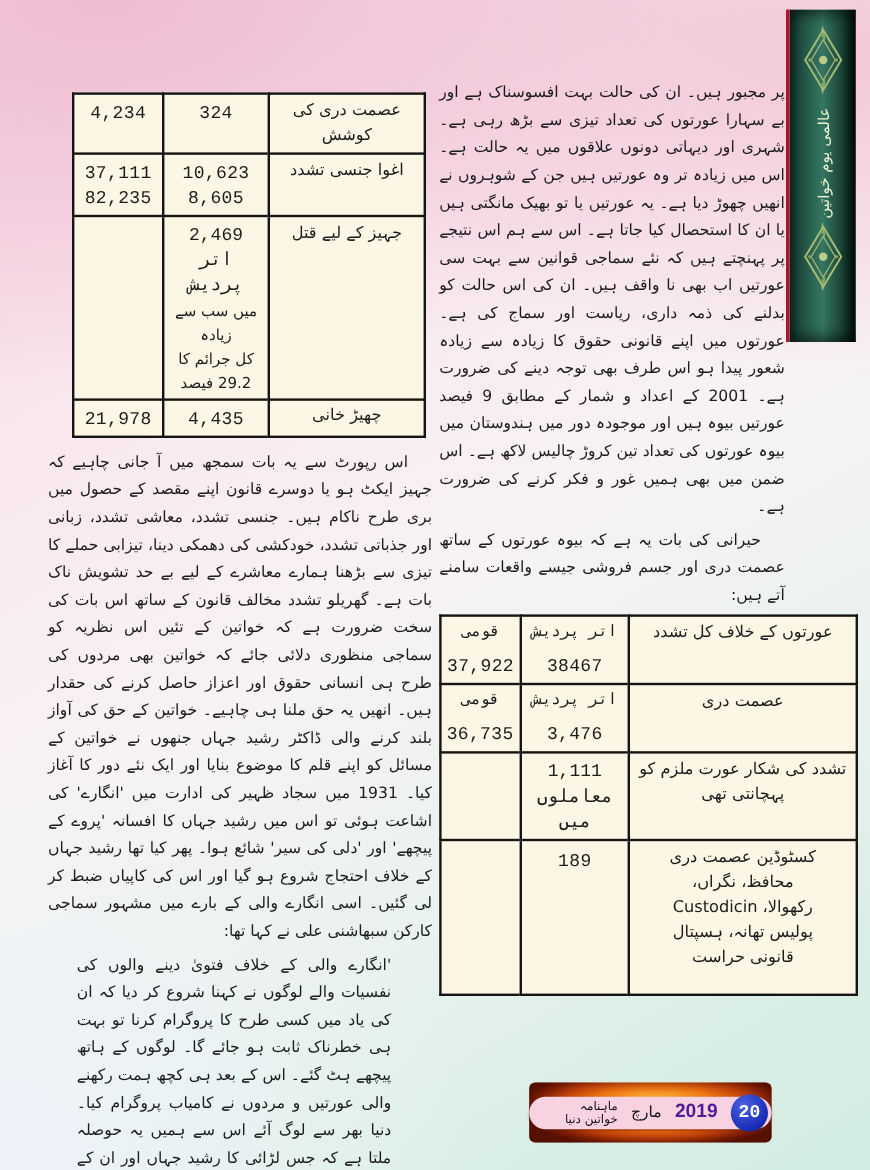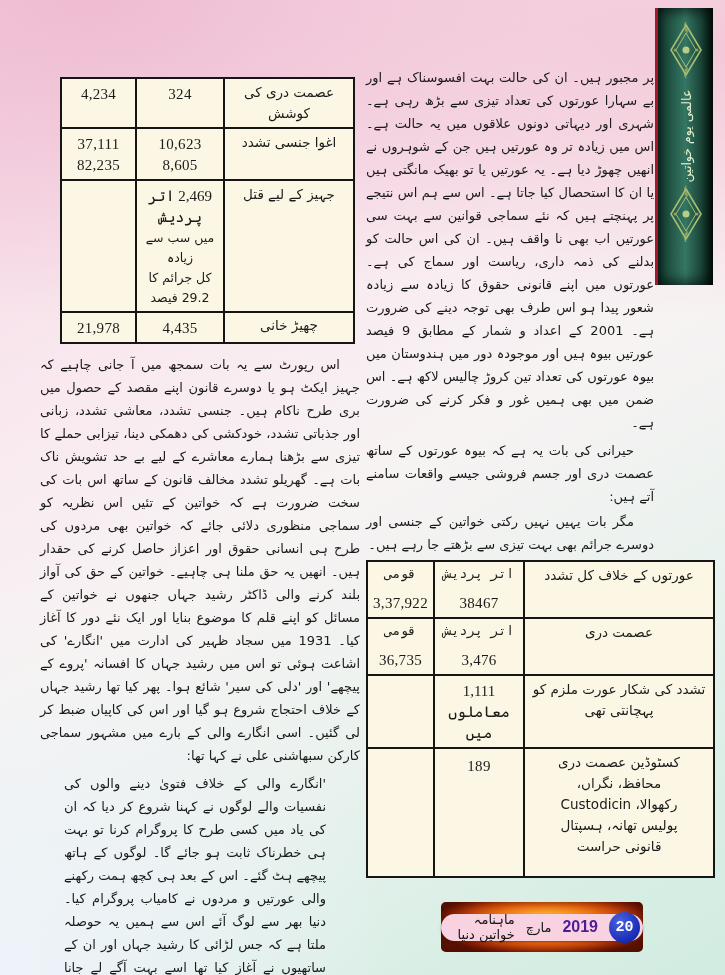--- a/index.html
+++ b/index.html
@@ -20,21 +20,21 @@
   .col-right{left:366px;top:66px;width:288px;}
   .para{margin:0 0 5px 0;}
   .indent{text-indent:20px;}
   .quote-left{margin:2px 34px 6px 24px;}
   .quote-right{margin:2px 20px 6px 12px;}
   
   .tbl{border-collapse:collapse;background:#fbf7e4;direction:rtl;table-layout:fixed;}
   .tbl td{border:2px solid #151515;text-align:center;vertical-align:top;padding:3px 5px;overflow:hidden;}
   .cat{font-size:13.5px;line-height:21px;white-space:pre-line;padding-top:5px;}
   .cell-label{font-size:13px;line-height:20px;white-space:pre-line;font-family:Liberation Mono, monospace;}
-  .cell-value{font-family:Liberation Serif, serif;font-size:15px;line-height:21px;
+  .cell-value{font-family:Liberation Mono, monospace;font-size:15px;line-height:21px;
               letter-spacing:.3px;white-space:pre-line;padding-top:2px;}
   .cell-note{font-size:12.5px;line-height:20px;white-space:pre-line;}
   .tbl1{width:293px;margin:0 5px 9px 0;}
   .tbl2{width:347px;margin:4px -61px 0 0;}
   .tbl2 .cell-value{margin-top:6px;}
   
   .spine{
     position:absolute;left:655px;top:8px;width:58px;height:277px;box-sizing:border-box;
     border-left:3px solid #a5182b;
     background:linear-gradient(90deg,#11362b 0%,#2b6553 35%,#357663 50%,#1d4a3c 75%,#0a231b 92%,#04120d 100%);
@@ -61,21 +61,21 @@
     box-shadow:0 1px 2px rgba(70,20,0,.5);
   }
   .page-badge{
     width:31px;height:31px;border-radius:50%;flex:0 0 auto;
     background:radial-gradient(circle at 35% 30%, #4a63e0 0%, #1b2fb8 65%, #0e1d86 100%);
     color:#ffffff;font-family:Liberation Mono, monospace;font-weight:bold;font-size:15px;
     display:flex;align-items:center;justify-content:center;
   }
   .footer-year{font-family:"Liberation Sans",sans-serif;font-weight:bold;font-size:16px;color:#4c1d95;}
   .footer-month{font-size:13px;color:#141414;}
-  .footer-magazine{font-size:13px;color:#141414;}
+  .footer-magazine{font-size:10px;color:#141414;}
 </style>
 </head>
 <body>
 
 <div class="page">
 
   <div class="spine">
     <svg class="spine-ornament orn-top" width="38" height="56" viewBox="0 0 38 56">
       <g fill="none" stroke="#a9bd72" stroke-width="1.6">
         <path d="M19 3 L34 28 L19 53 L4 28 Z"></path>
@@ -156,21 +156,20 @@
       </table>
 
     <p class="para indent">اس رپورٹ سے یہ بات سمجھ میں آ جانی چاہیے کہ جہیز ایکٹ ہو یا دوسرے قانون اپنے مقصد کے حصول میں بری طرح ناکام ہیں۔ جنسی تشدد، معاشی تشدد، زبانی اور جذباتی تشدد، خودکشی کی دھمکی دینا، تیزابی حملے کا تیزی سے بڑھنا ہمارے معاشرے کے لیے بے حد تشویش ناک بات ہے۔ گھریلو تشدد مخالف قانون کے ساتھ اس بات کی سخت ضرورت ہے کہ خواتین کے تئیں اس نظریہ کو سماجی منظوری دلائی جائے کہ خواتین بھی مردوں کی طرح ہی انسانی حقوق اور اعزاز حاصل کرنے کی حقدار ہیں۔ انھیں یہ حق ملنا ہی چاہیے۔ خواتین کے حق کی آواز بلند کرنے والی ڈاکٹر رشید جہاں جنھوں نے خواتین کے مسائل کو اپنے قلم کا موضوع بنایا اور ایک نئے دور کا آغاز کیا۔ 1931 میں سجاد ظہیر کی ادارت میں 'انگارے' کی اشاعت ہوئی تو اس میں رشید جہاں کا افسانہ 'پروے کے پیچھے' اور 'دلی کی سیر' شائع ہوا۔ پھر کیا تھا رشید جہاں کے خلاف احتجاج شروع ہو گیا اور اس کی کاپیاں ضبط کر لی گئیں۔ اسی انگارے والی کے بارے میں مشہور سماجی کارکن سبھاشنی علی نے کہا تھا:</p>
     <p class="para quote-left">'انگارے والی کے خلاف فتویٰ دینے والوں کی نفسیات والے لوگوں نے کہنا شروع کر دیا کہ ان کی یاد میں کسی طرح کا پروگرام کرنا تو بہت ہی خطرناک ثابت ہو جائے گا۔ لوگوں کے ہاتھ پیچھے ہٹ گئے۔ اس کے بعد ہی کچھ ہمت رکھنے والی عورتیں و مردوں نے کامیاب پروگرام کیا۔ دنیا بھر سے لوگ آئے اس سے ہمیں یہ حوصلہ ملتا ہے کہ جس لڑائی کا رشید جہاں اور ان کے ساتھیوں نے آغاز کیا تھا اسے بہت آگے لے جانا باقی ہے'۔7</p>
 
   </div>
 
   <div class="col col-right">
     <p class="para">پر مجبور ہیں۔ ان کی حالت بہت افسوسناک ہے اور بے سہارا عورتوں کی تعداد تیزی سے بڑھ رہی ہے۔ شہری اور دیہاتی دونوں علاقوں میں یہ حالت ہے۔ اس میں زیادہ تر وہ عورتیں ہیں جن کے شوہروں نے انھیں چھوڑ دیا ہے۔ یہ عورتیں یا تو بھیک مانگتی ہیں یا ان کا استحصال کیا جاتا ہے۔ اس سے ہم اس نتیجے پر پہنچتے ہیں کہ نئے سماجی قوانین سے بہت سی عورتیں اب بھی نا واقف ہیں۔ ان کی اس حالت کو بدلنے کی ذمہ داری، ریاست اور سماج کی ہے۔ عورتوں میں اپنے قانونی حقوق کا زیادہ سے زیادہ شعور پیدا ہو اس طرف بھی توجہ دینے کی ضرورت ہے۔ 2001 کے اعداد و شمار کے مطابق 9 فیصد عورتیں بیوہ ہیں اور موجودہ دور میں ہندوستان میں بیوہ عورتوں کی تعداد تین کروڑ چالیس لاکھ ہے۔ اس ضمن میں بھی ہمیں غور و فکر کرنے کی ضرورت ہے۔</p>
     <p class="para indent" style="margin-bottom:2px;">حیرانی کی بات یہ ہے کہ بیوہ عورتوں کے ساتھ عصمت دری اور جسم فروشی جیسے واقعات سامنے آتے ہیں:</p>
-    <p class="para indent" style="margin-bottom:2px;">مگر بات یہیں نہیں رکتی خواتین کے جنسی اور دوسرے جرائم بھی بہت تیزی سے بڑھتے جا رہے ہیں۔</p>
 
     <table class="tbl tbl2">
       <colgroup>
           <col style="width:190px">
           <col style="width:90px">
           <col style="width:67px">
         </colgroup>
       <tbody>
           <tr style="height:54px;">
         <td class="cat">عورتوں کے خلاف کل تشدد</td>

